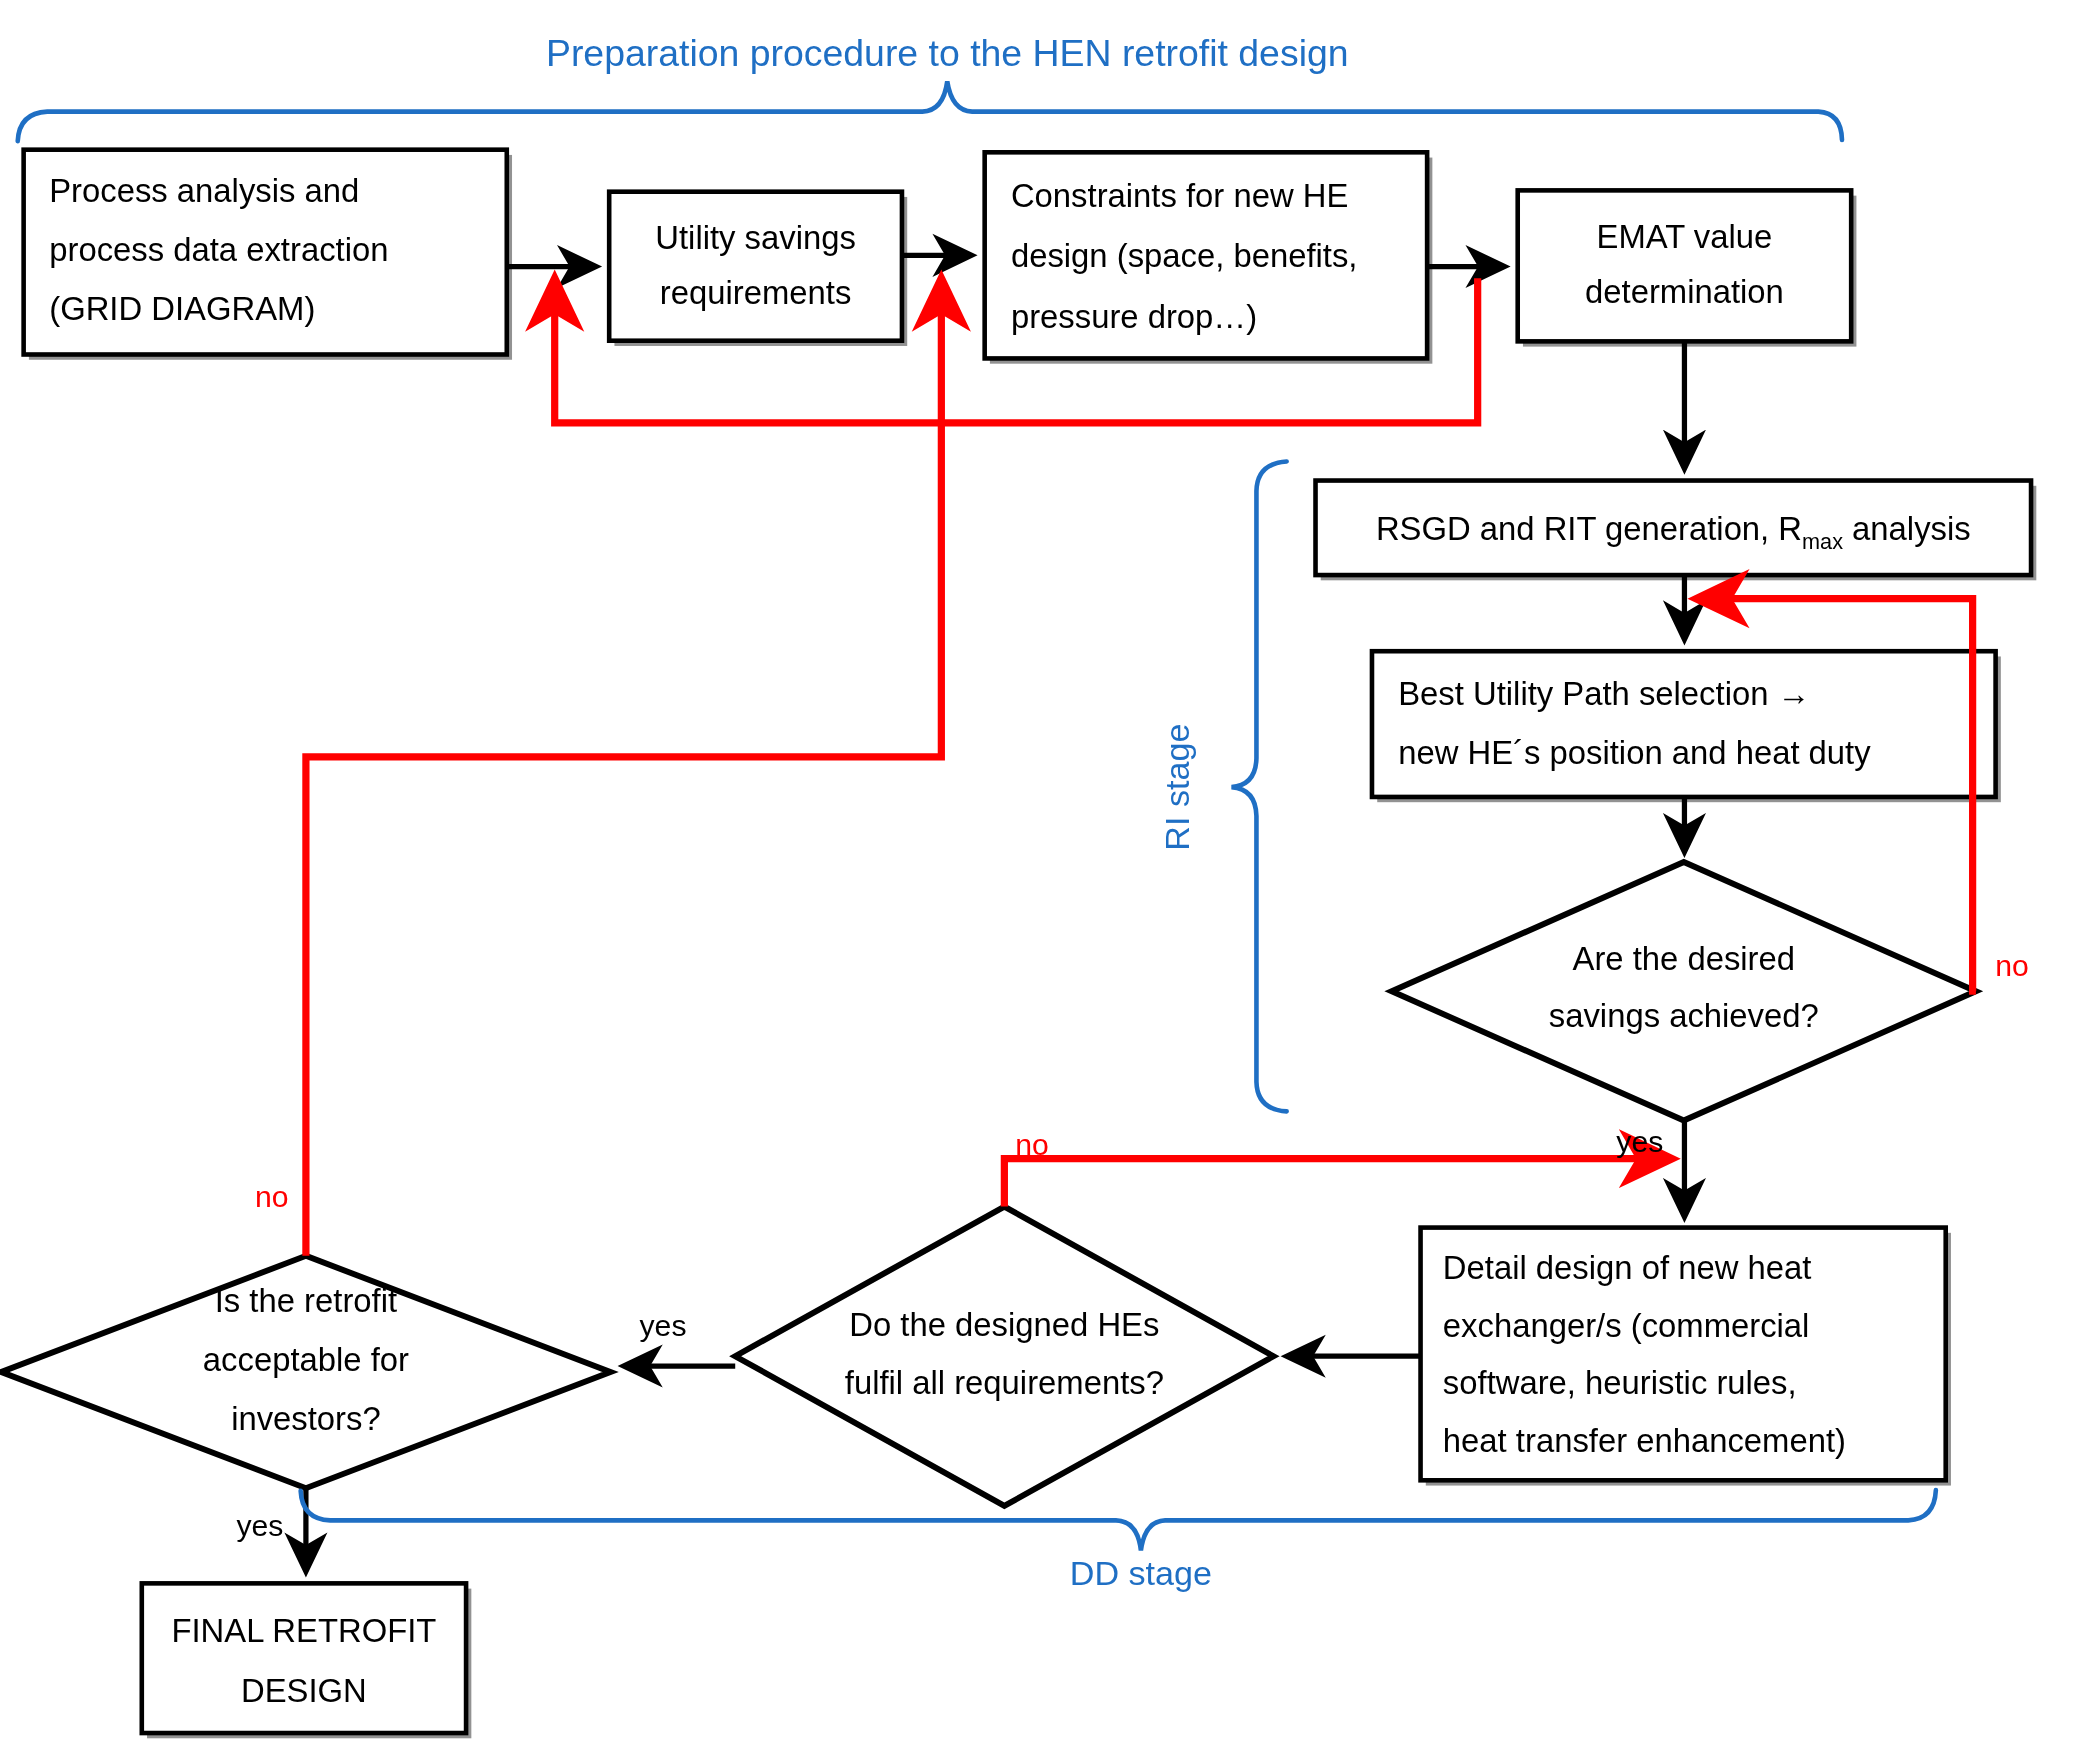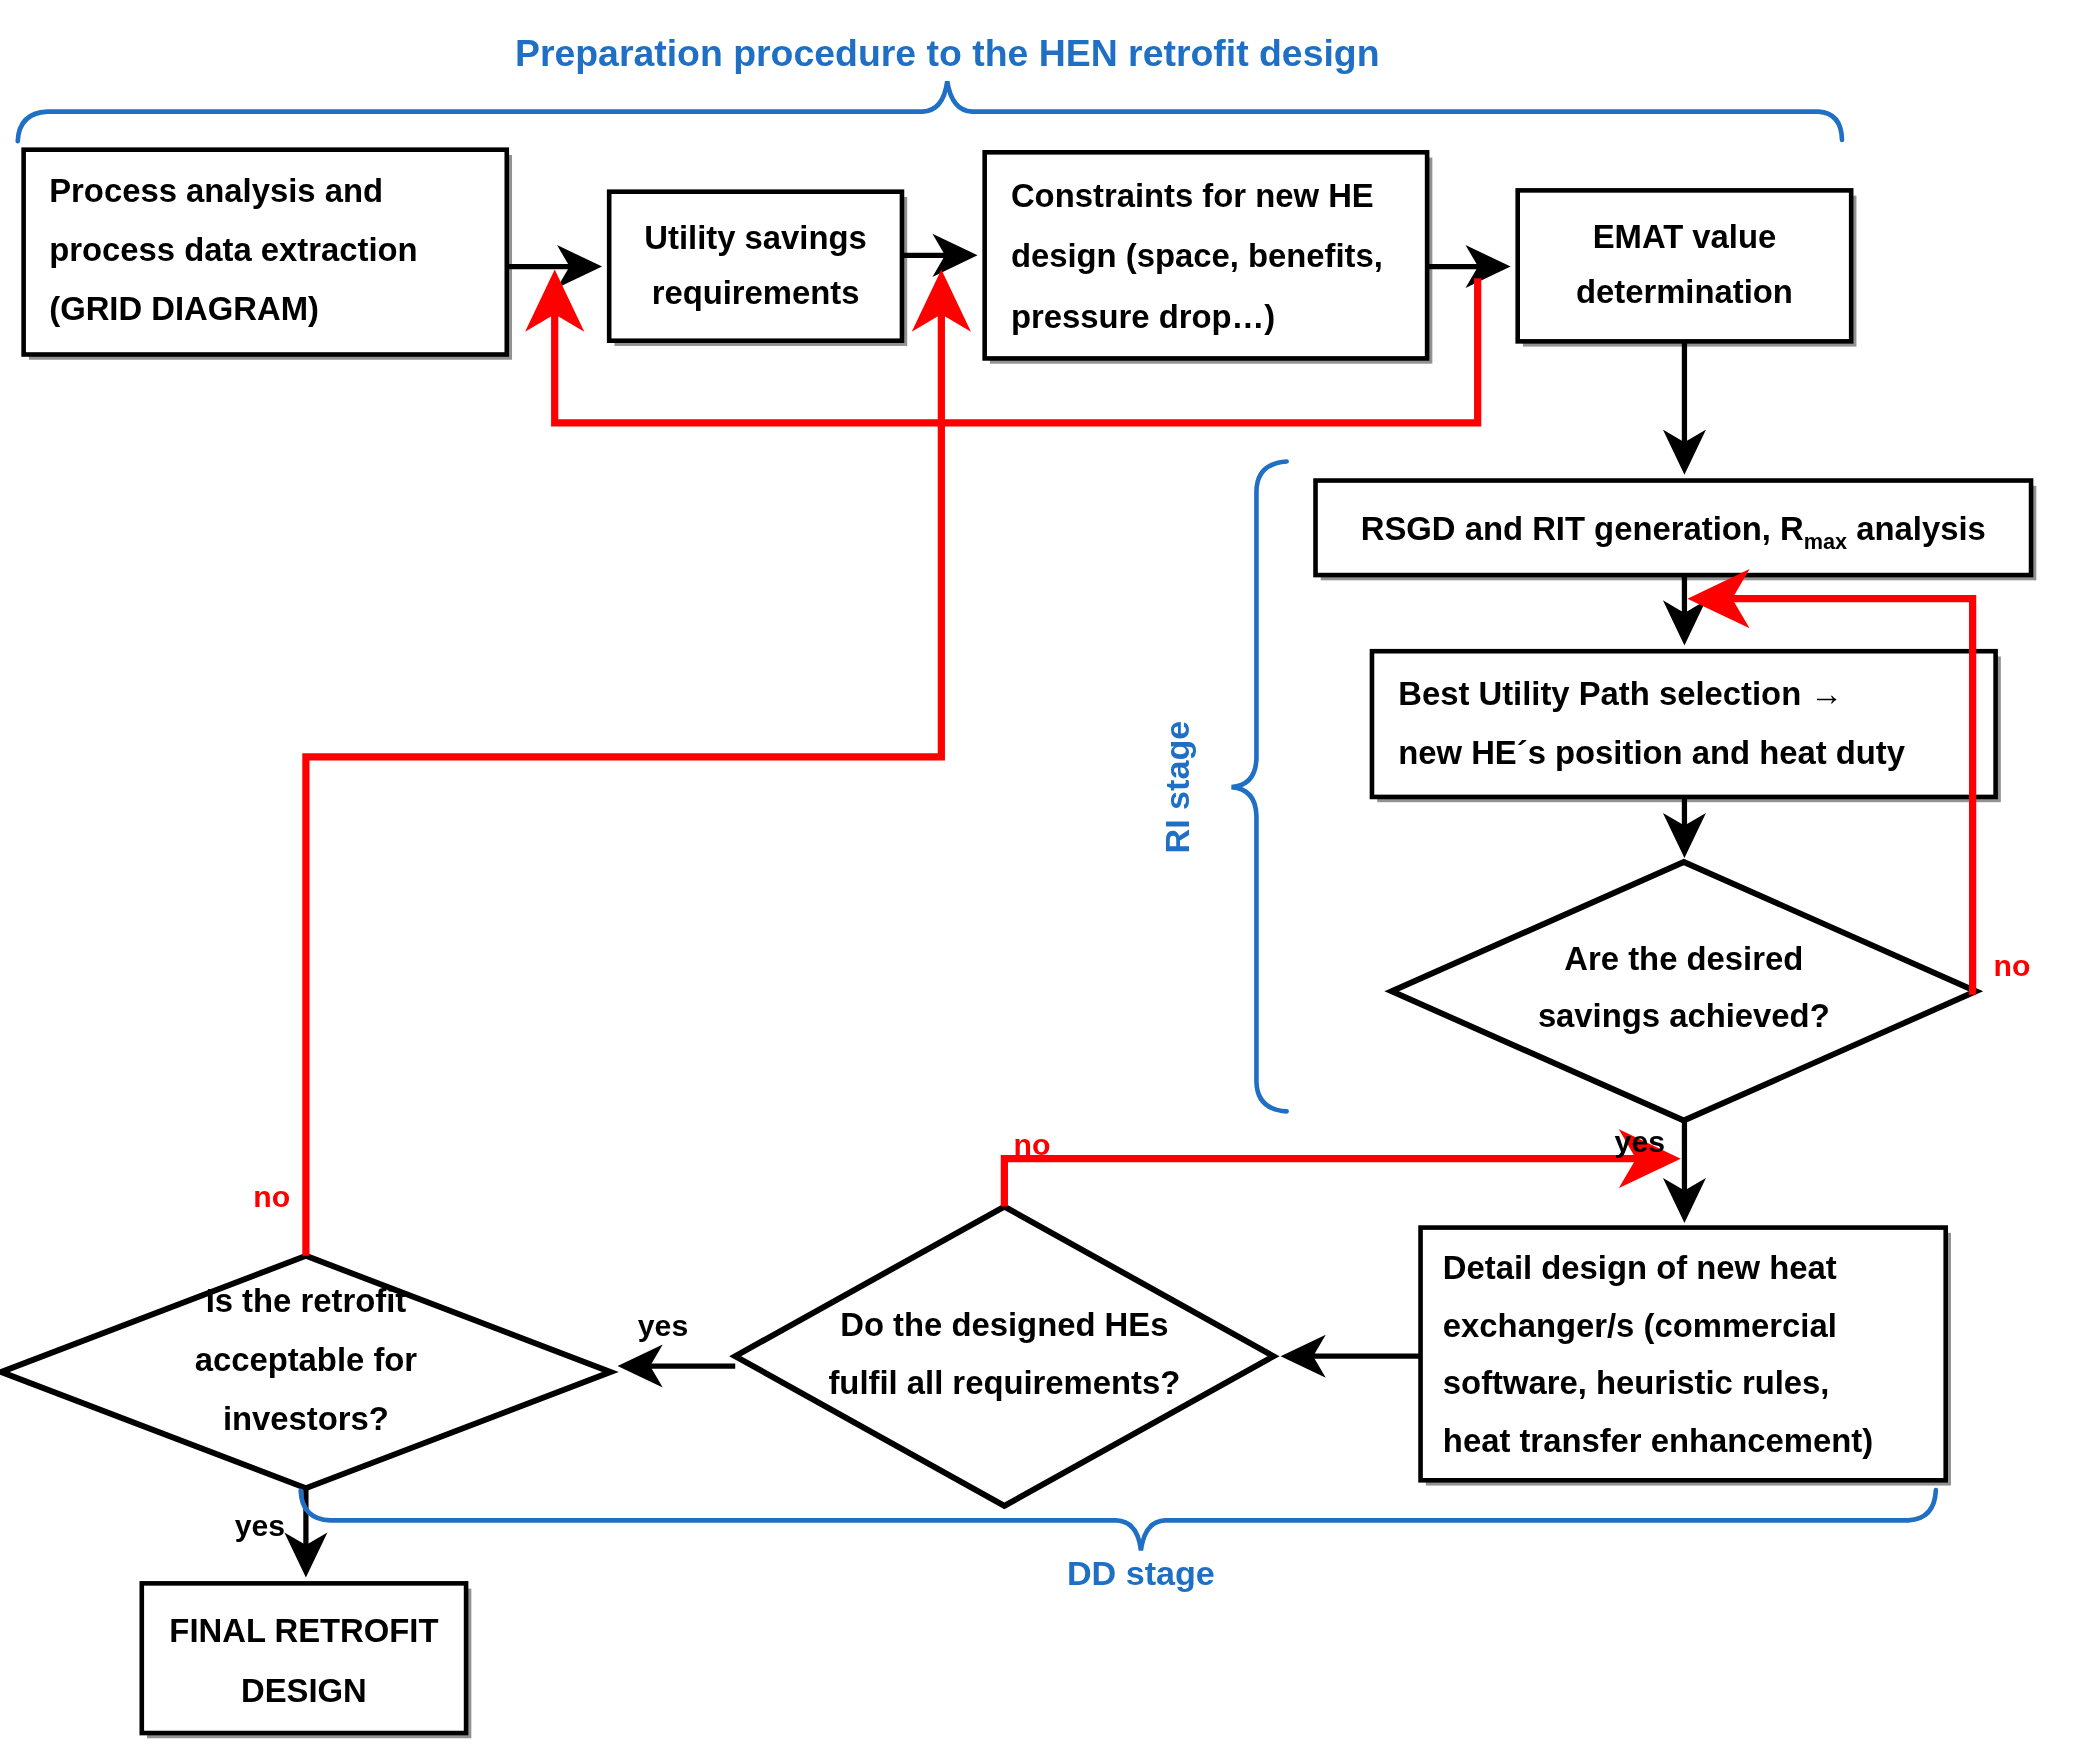--- a/index.html
+++ b/index.html
@@ -10,21 +10,20 @@
   }
   body {
     font-family: "Liberation Sans", sans-serif;
   }
   #canvas {
     position: relative;
     width: 2077px;
     height: 1758px;
     background: #ffffff;
     overflow: hidden;
-    font-weight: bold;
   }
   svg#flow {
     position: absolute;
     left: 0;
     top: 0;
     width: 2077px;
     height: 1758px;
   }
   .node-box {
     fill: #ffffff;

